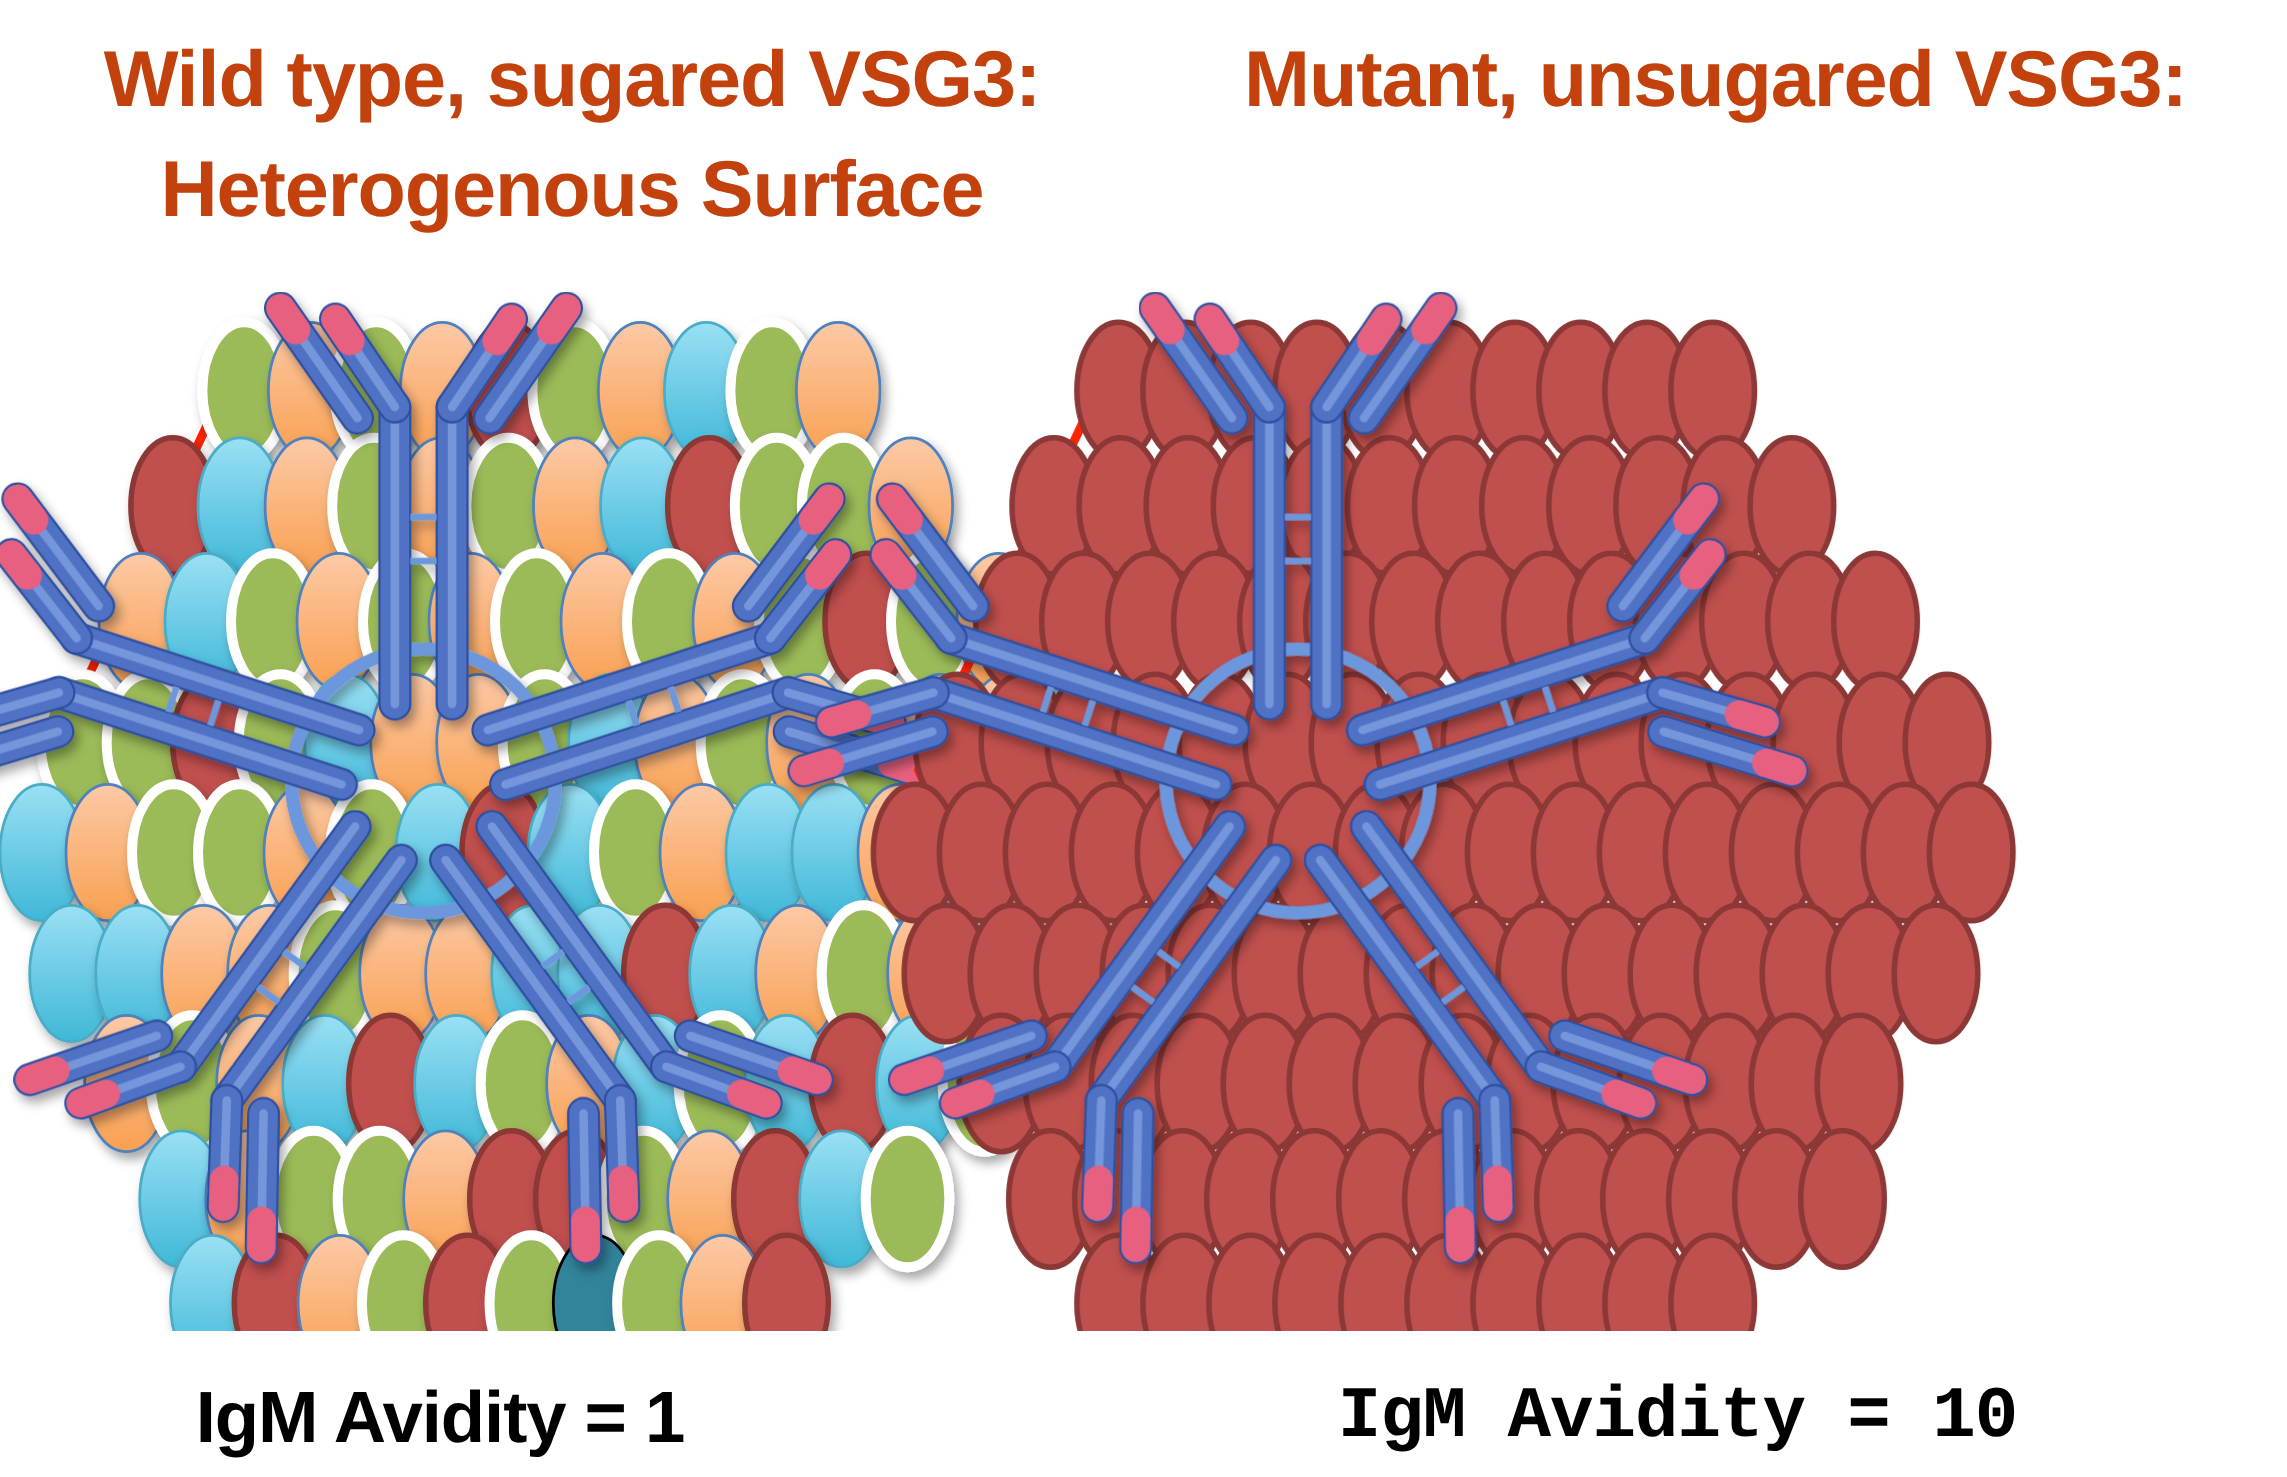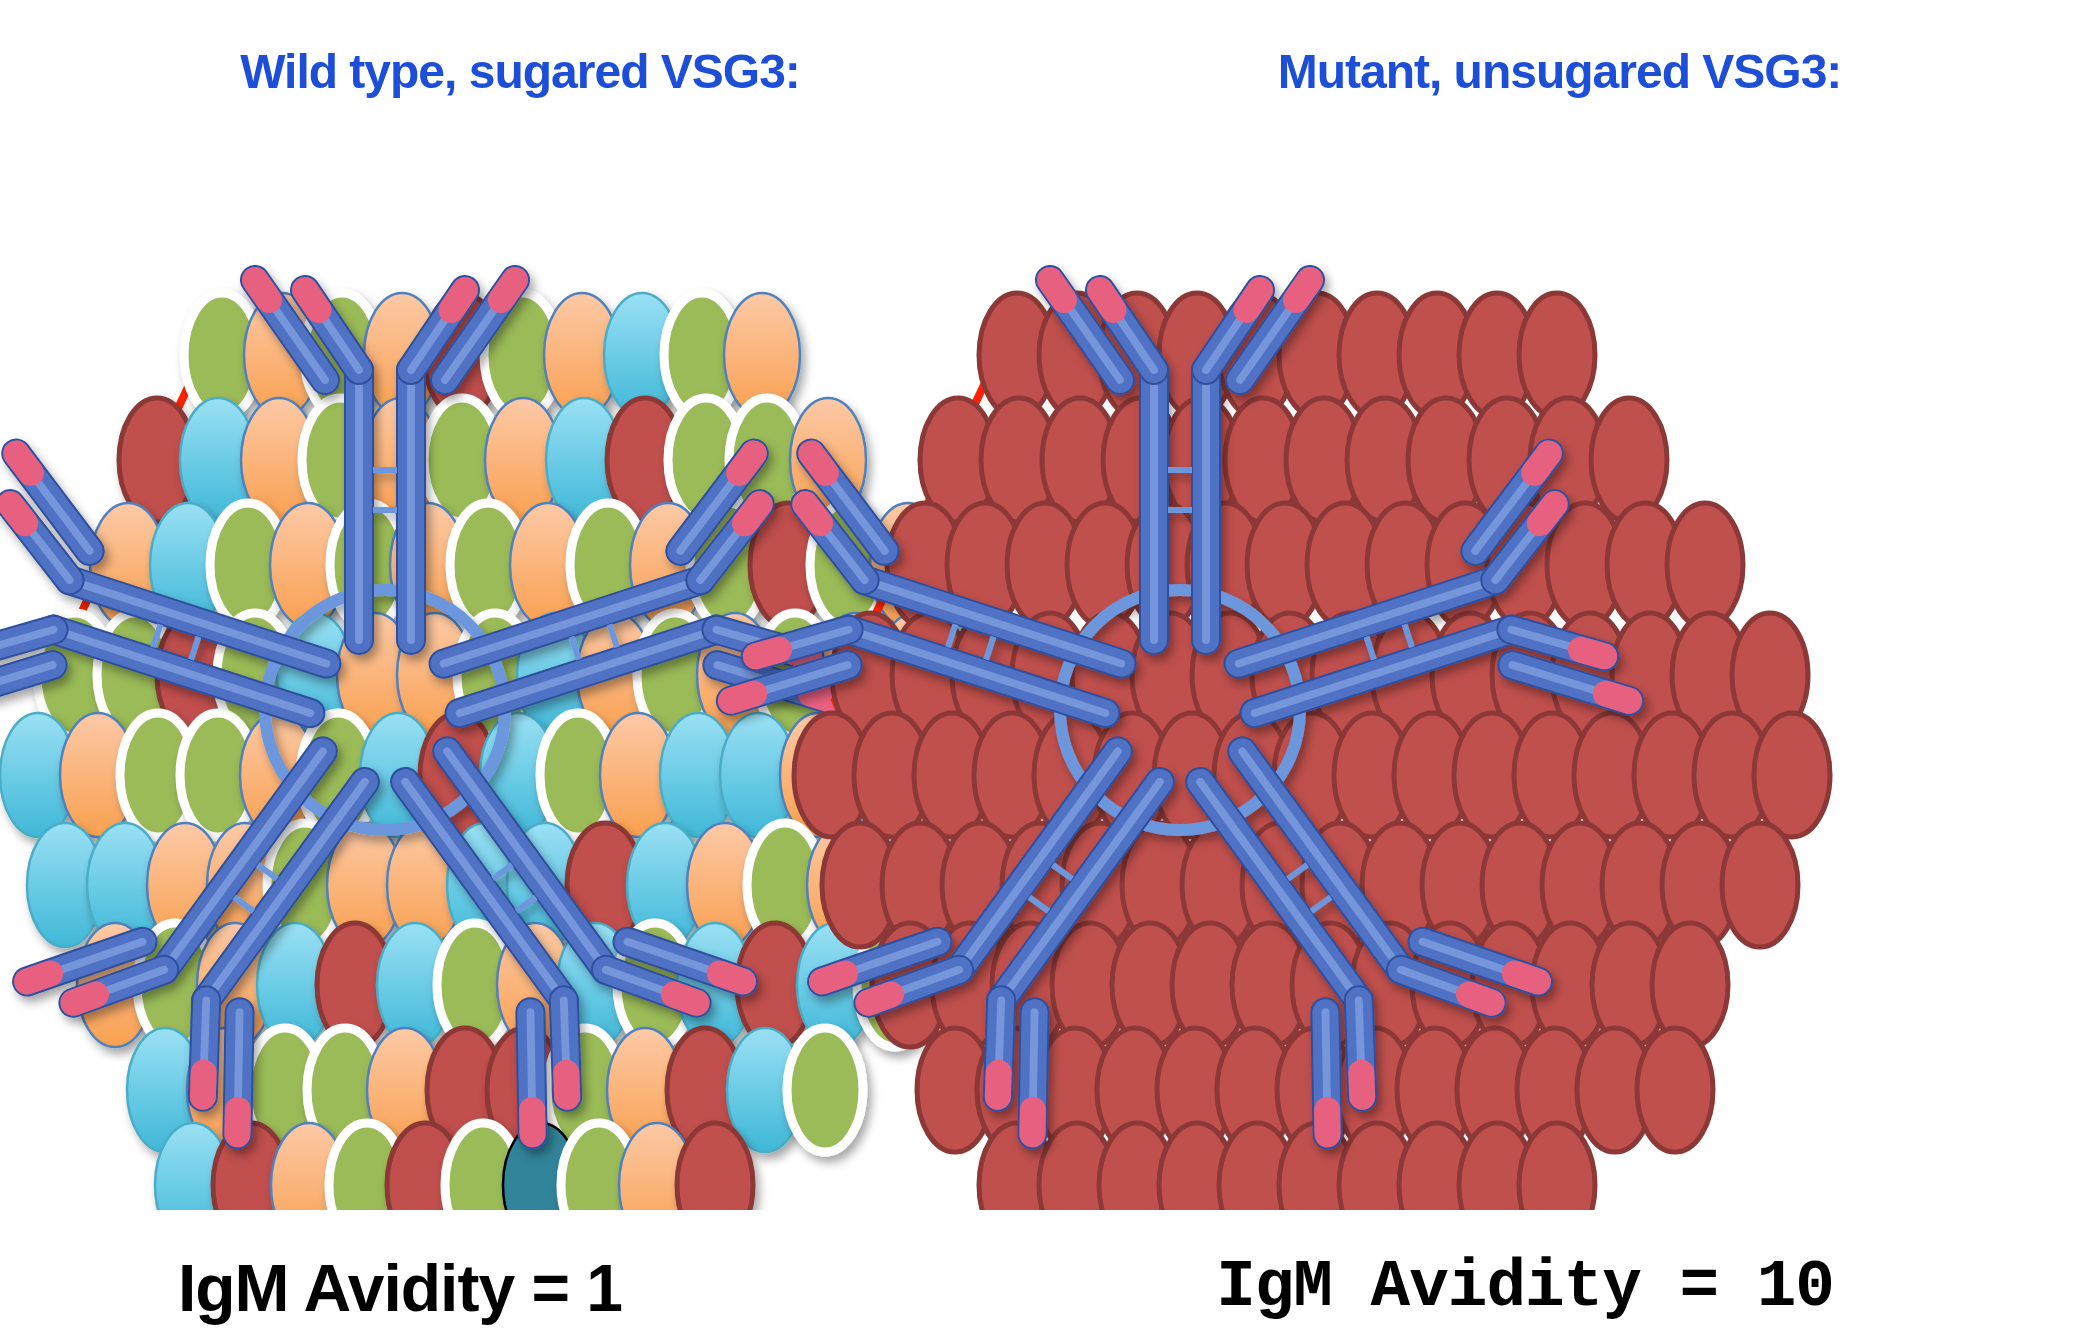--- a/index.html
+++ b/index.html
@@ -1,39 +1,40 @@
 <!DOCTYPE html>
 <html><head>
 <meta charset="utf-8">
 <style>
   html, body { margin: 0; padding: 0; background: #ffffff; }
   body { width: 2079px; height: 1343px; position: relative; overflow: hidden;
          font-family: "Liberation Sans", "DejaVu Sans", sans-serif; }
   .title {
     position: absolute; top: 22px; width: 1040px; text-align: center;
-    font-weight: bold; font-size: 48px; line-height: 100px; color: #1d4ed8;
+    font-weight: bold; font-size: 72px; line-height: 100px; color: #c2410c;
     letter-spacing: -1px;
   }
   .title.left { left: 0; }
   .title.right { left: 1040px; width: 1039px; }
   .title span { display: block; }
   .avidity {
     position: absolute; top: 1248px; font-weight: bold; font-size: 66px;
     line-height: 80px; color: #000; text-align: center; width: 1040px;
     letter-spacing: -1px;
   }
   .avidity.left { left: -120px; }
   .avidity.right { left: 1040px; width: 1039px; left: 1075px; width: 900px; font-family: Liberation Mono, monospace; }
   svg.panel { position: absolute; top: 250px; }
 </style>
 </head>
 <body>
 
 <div class="title left">
   <span>Wild type, sugared VSG3:</span>
+  <span>Heterogenous Surface</span>
 </div>
 <div class="title right">
   <span>Mutant, unsugared VSG3:</span>
 </div>
 
 <svg class="panel" id="panel-svg" width="2079" height="960" viewBox="0 0 2079 960" style="left:0;">
   <defs>
     <linearGradient id="gradO" x1="0" y1="0" x2="0" y2="1">
       <stop offset="0" stop-color="#fcc9a6"></stop>
         <stop offset="1" stop-color="#f9a050"></stop>

